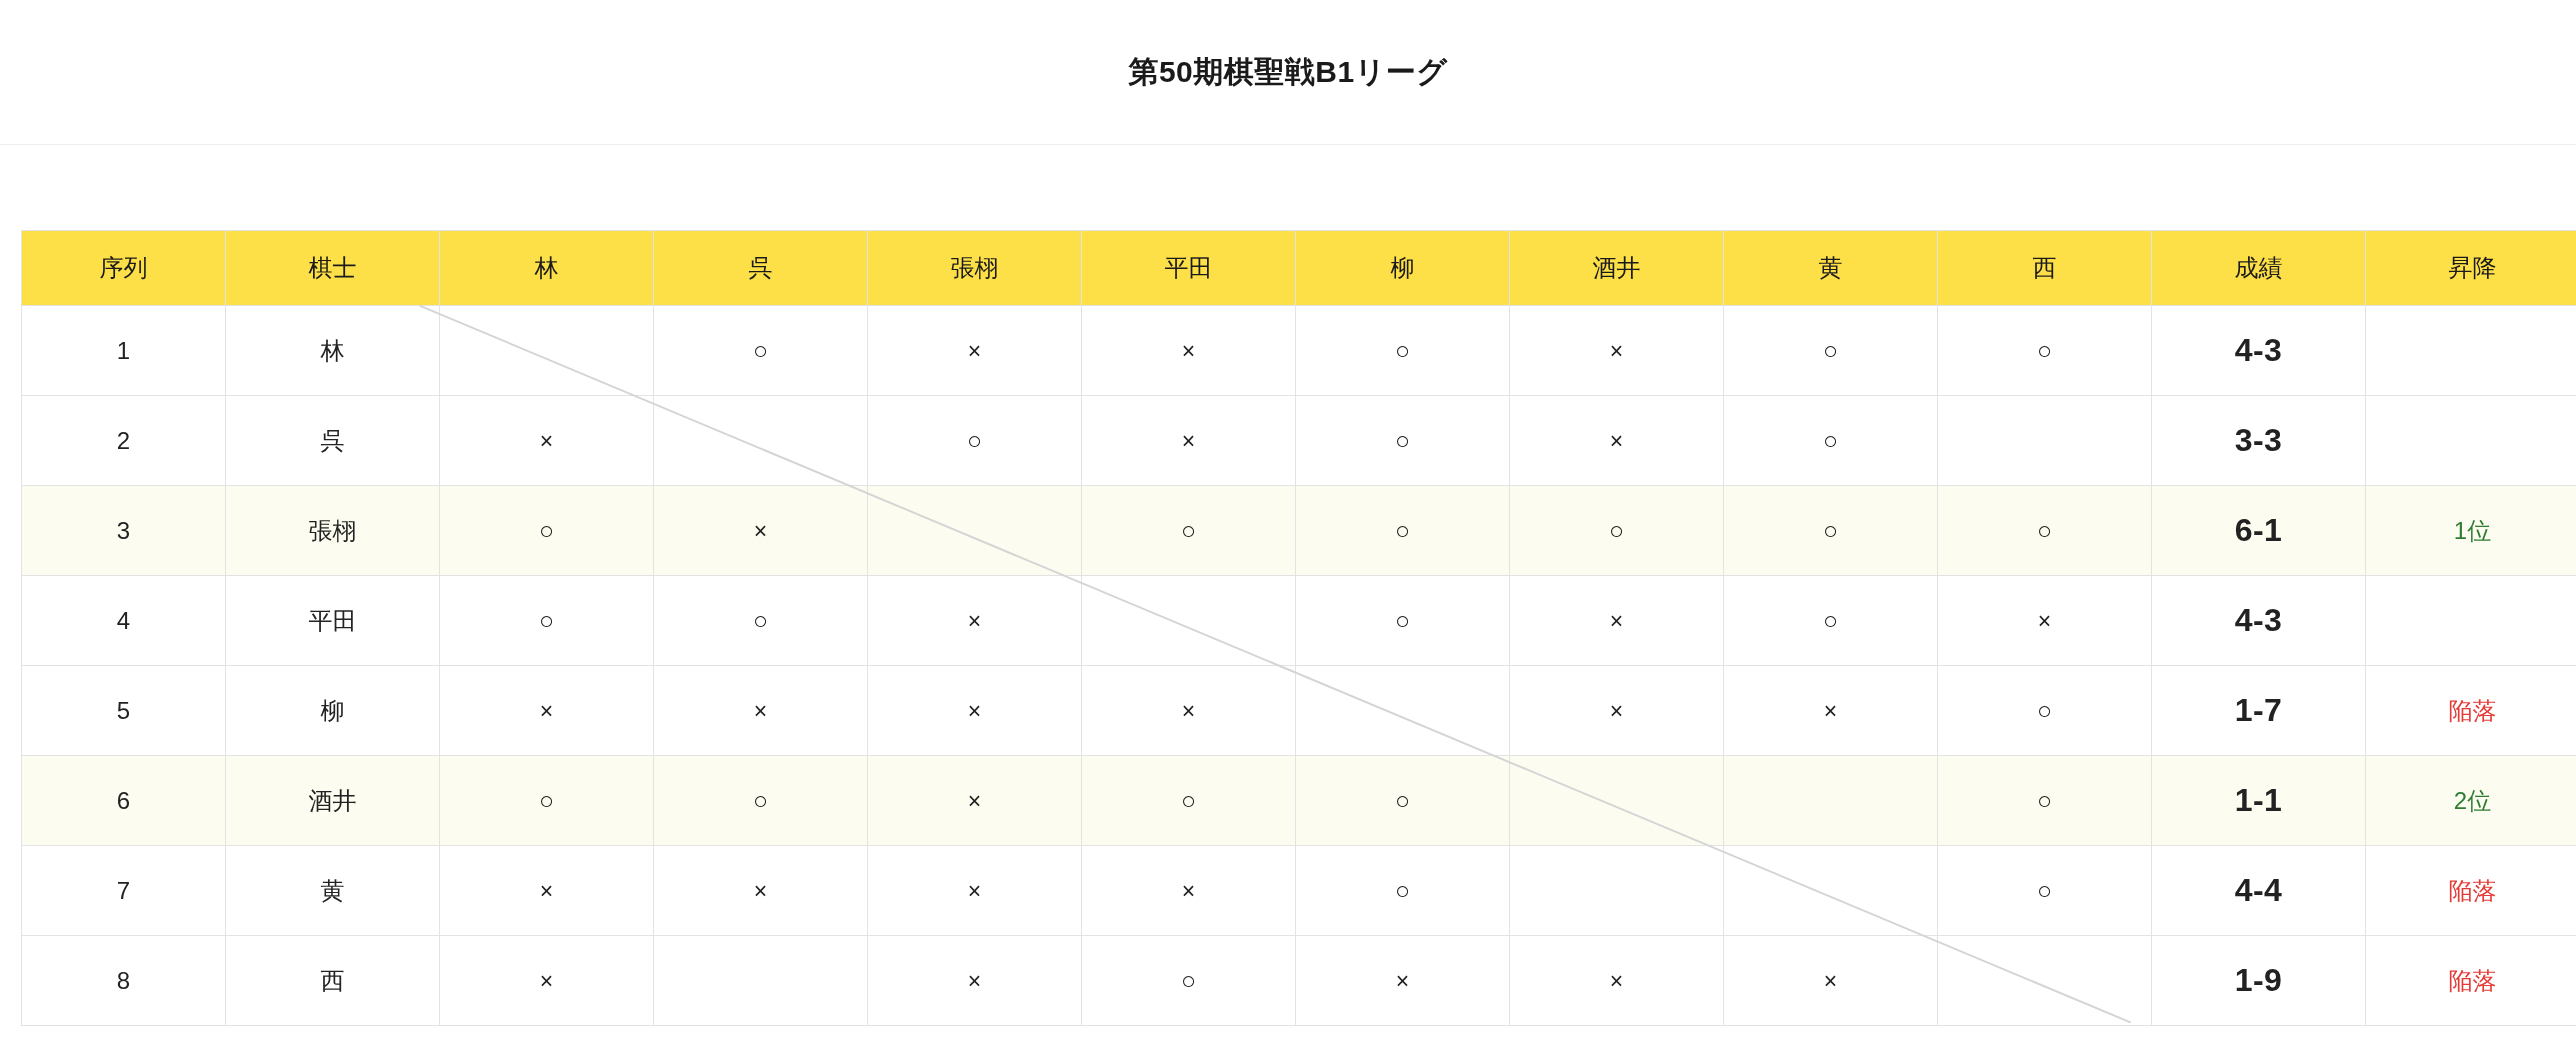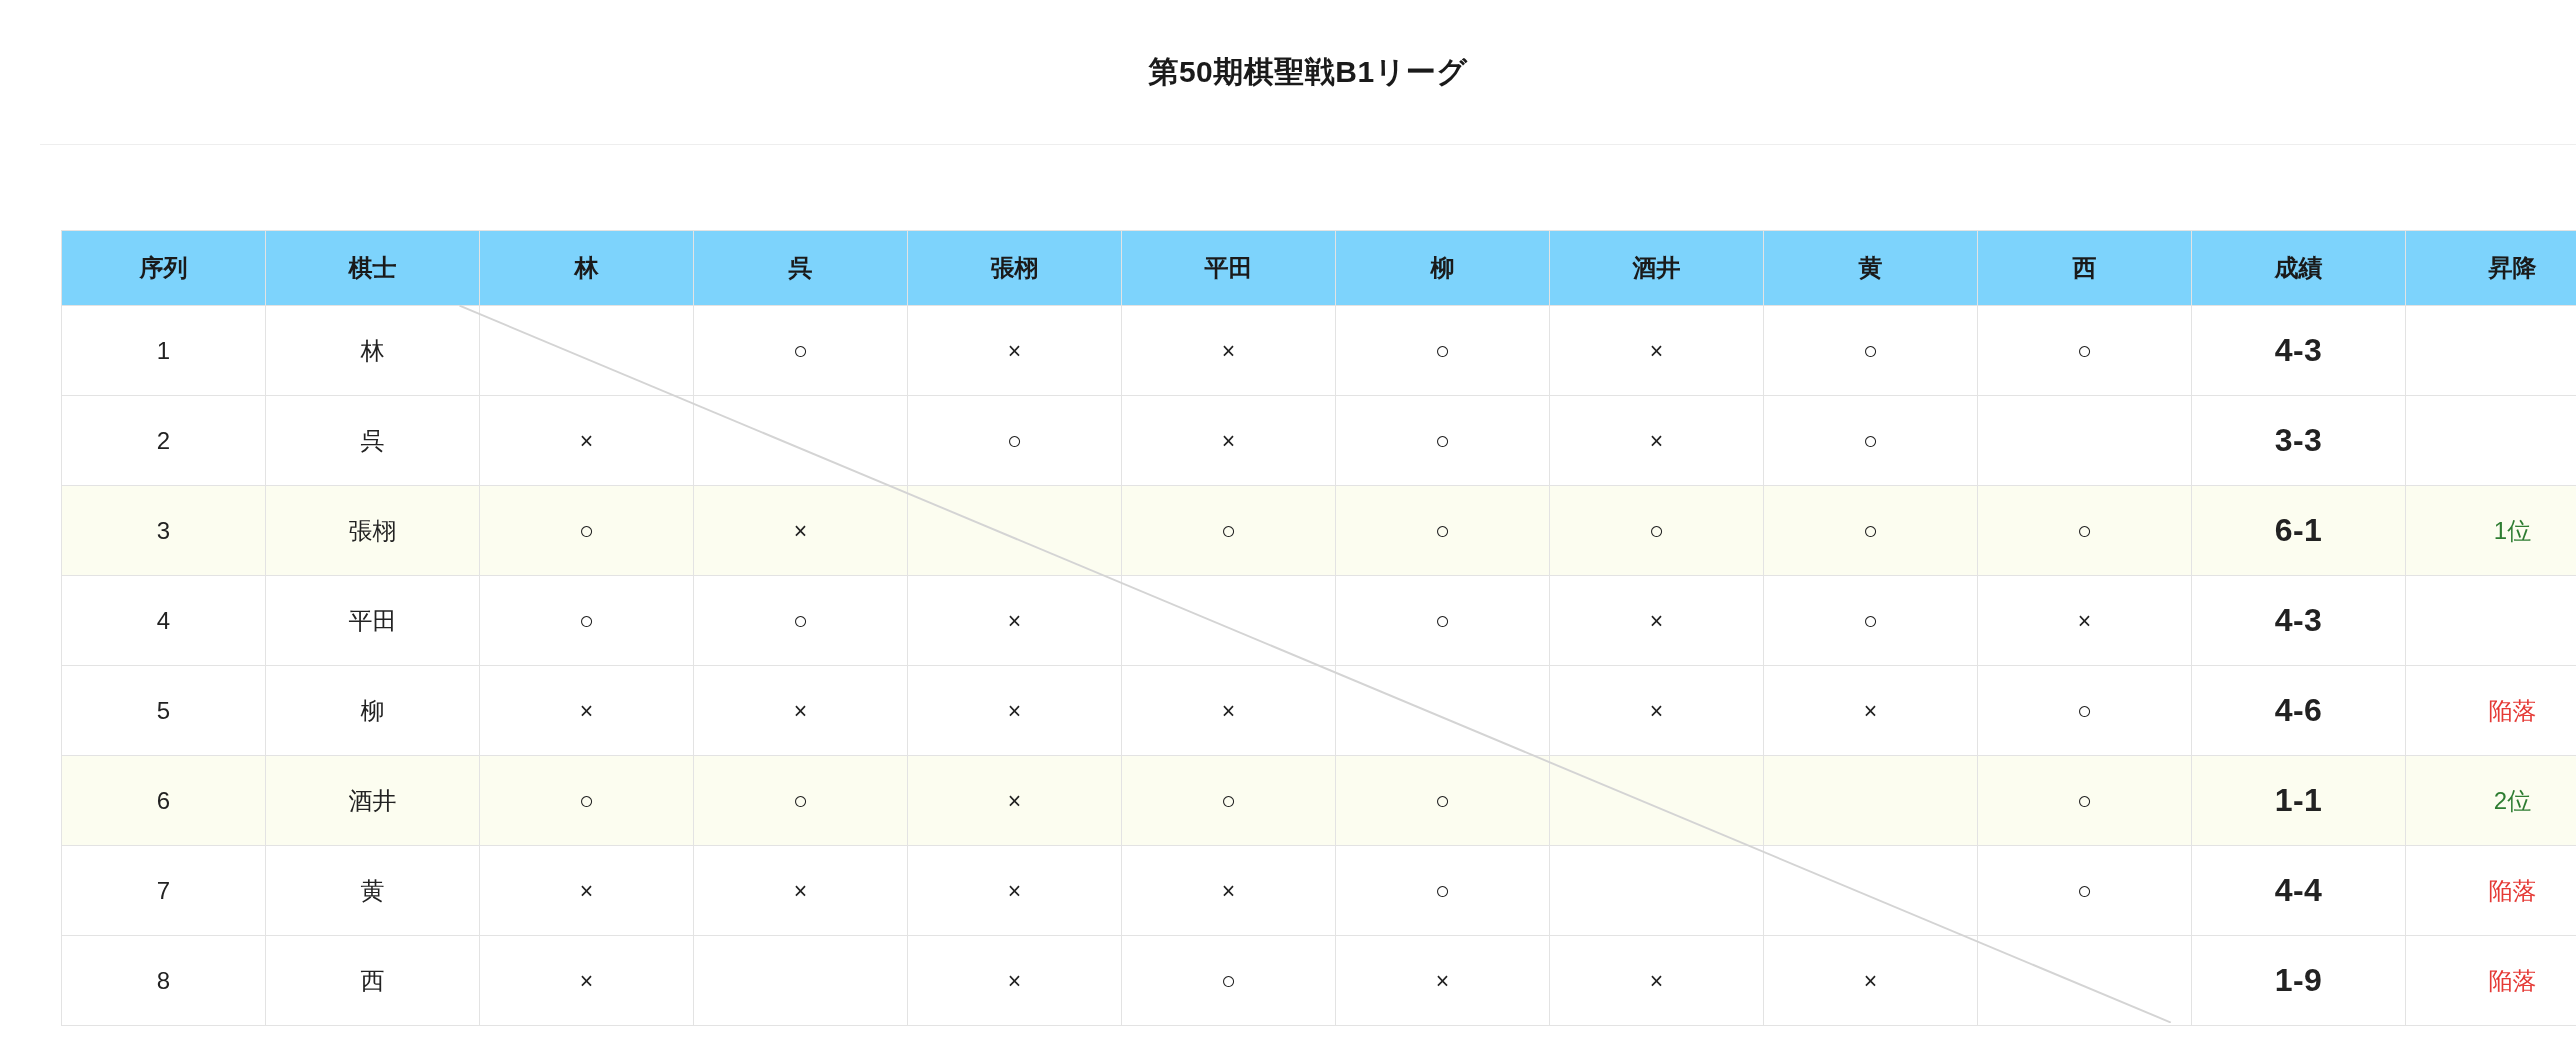--- a/index.html
+++ b/index.html
@@ -12,21 +12,20 @@
     height: 1062px;
     font-family: "Liberation Sans", "DejaVu Sans", sans-serif;
     color: #222222;
     overflow: hidden;
   }
   .page {
     width: 2576px;
     height: 1062px;
     position: relative;
     box-sizing: border-box;
-    padding-left: 40px;
   }
   .title-bar {
     height: 145px;
     display: flex;
     align-items: center;
     justify-content: center;
     border-bottom: 1px solid #eeeeee;
     box-sizing: border-box;
   }
   .title {
@@ -49,22 +48,22 @@
   }
   table.league th, table.league td {
     border: 1px solid #e3e3e3;
     text-align: center;
     vertical-align: middle;
     height: 90px;
     box-sizing: border-box;
     padding: 0;
   }
   table.league thead th {
-    background: #7dd3fc;
-    font-weight: bold;
+    background: #fde047;
+    font-weight: normal;
     font-size: 24px;
     color: #1a1a1a;
     height: 75px;
   }
   col.c-rank { width: 204px; }
   col.c-player { width: 214px; }
   col.c-opp { width: 214px; }
   col.c-result { width: 214px; }
   col.c-updown { width: 214px; }
 
@@ -185,21 +184,21 @@
             <td class="rank">5</td>
             <td class="player">柳</td>
             <td class="result-cell"><span class="mark-loss">×</span></td>
             <td class="result-cell"><span class="mark-loss">×</span></td>
             <td class="result-cell"><span class="mark-loss">×</span></td>
             <td class="result-cell"><span class="mark-loss">×</span></td>
             <td class="result-cell"></td>
             <td class="result-cell"><span class="mark-loss">×</span></td>
             <td class="result-cell"><span class="mark-loss">×</span></td>
             <td class="result-cell"><span class="mark-win">○</span></td>
-            <td class="result">4-6</td>
+            <td class="result">1-7</td>
             <td class="updown demote">陥落</td>
           </tr>
           <tr class="highlight">
             <td class="rank">6</td>
             <td class="player">酒井</td>
             <td class="result-cell"><span class="mark-win">○</span></td>
             <td class="result-cell"><span class="mark-win">○</span></td>
             <td class="result-cell"><span class="mark-loss">×</span></td>
             <td class="result-cell"><span class="mark-win">○</span></td>
             <td class="result-cell"><span class="mark-win">○</span></td>

